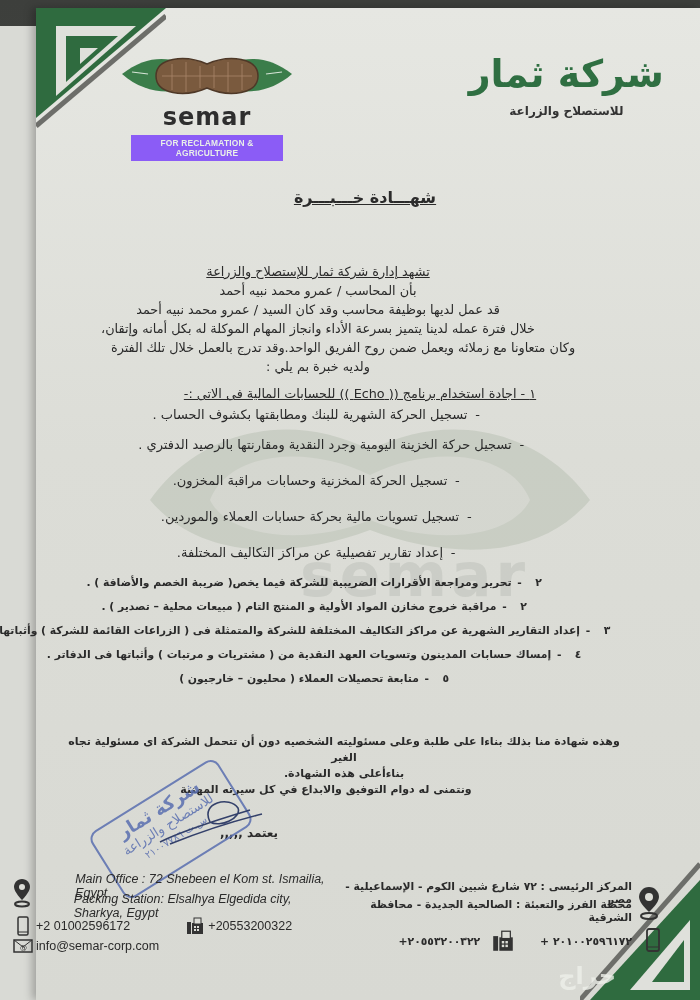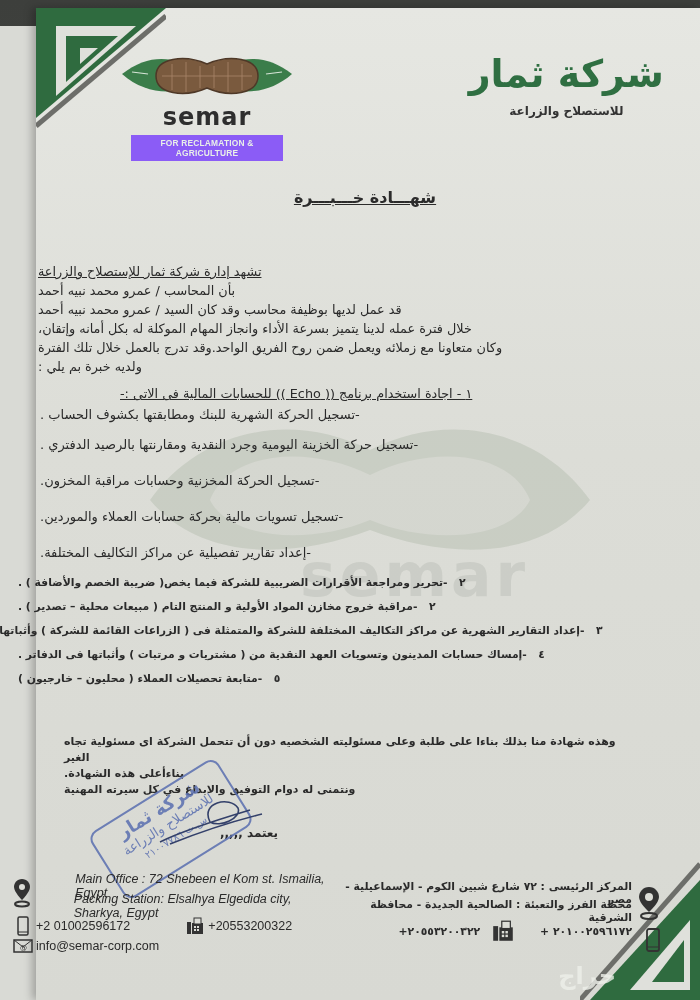--- a/index.html
+++ b/index.html
@@ -37,21 +37,21 @@
     .brand-ar { position: absolute; right: 36px; top: 50px; text-align: center; direction: rtl; }
     .brand-ar-name { font-family: "DejaVu Sans", sans-serif; font-weight: bold; font-size: 38px; color: #2f6f42; line-height: 48px; }
     .brand-ar-sub { font-family: "DejaVu Sans", sans-serif; font-weight: bold; font-size: 12px; color: #333; margin-top: 6px; }
 
     .title {
       position: absolute; top: 188px; left: 290px; width: 150px; text-align: center;
       direction: rtl; font-family: "DejaVu Sans", sans-serif; font-weight: bold;
       font-size: 16px; color: #2b2b2b; text-decoration: underline; letter-spacing: 3px;
     }
 
-    .body-rtl { position: absolute; direction: rtl; text-align: left; font-family: "DejaVu Sans", sans-serif; color: #2a2a2a; }
+    .body-rtl { position: absolute; direction: rtl; text-align: center; font-family: "DejaVu Sans", sans-serif; color: #2a2a2a; }
     .intro { right: 102px; top: 262px; width: 560px; font-size: 12.8px; line-height: 19px; }
     .intro .l1 { text-decoration: underline; }
 
     .sub-head { right: 100px; top: 386px; width: 480px; font-size: 12.8px; text-decoration: underline; }
     .bullets { right: 100px; top: 406px; width: 560px; font-size: 13px; }
     .bullets li { list-style: none; height: 36px; line-height: 18px; }
     .bullets li:first-child { height: 30px; }
     .bullets li .dash { display: inline-block; width: 20px; }
 
     .numbered { right: 82px; top: 574px; width: 600px; font-size: 10.8px; font-weight: bold; }
@@ -86,21 +86,21 @@
     .footer-en { position: absolute; left: 10px; top: 876px; width: 330px; font-family: "Liberation Sans", sans-serif; color: #2a2a2a; }
     .fe-row { display: flex; align-items: center; height: 20px; font-size: 12.5px; gap: 41px; }
     .fe-row .ico { width: 26px; display: flex; justify-content: center; color: #333; }
     .fe-row.two .col { display: flex; align-items: center; width: 150px; }
     .fe-row.two .col + .col { width: 180px; text-align: right; }
     .fe-it { font-style: italic; }
 
     .footer-ar { position: absolute; right: 68px; top: 884px; width: 300px; direction: rtl; text-align: right; font-family: "DejaVu Sans", sans-serif; color: #2a2a2a; }
     .fa-row { display: flex; align-items: center; height: 18px; font-size: 10.8px; font-weight: bold; }
     .fa-icon { position: absolute; right: -28px; top: 2px; }
-    .fa-phone-row { display: flex; align-items: center; font-size: 10.8px; font-weight: bold; direction: ltr; justify-content: flex-end; gap: 6px; }
+    .fa-phone-row { display: flex; align-items: center; margin-top: 10px; font-size: 10.8px; font-weight: bold; direction: ltr; justify-content: flex-end; gap: 6px; }
     .fa-mobile-icon { position: absolute; right: -28px; top: 44px; }
 
     .watermark-logo { position: absolute; right: 84px; bottom: 10px; font-family: "DejaVu Sans", sans-serif; font-weight: bold; font-size: 24px; color: #eef0ea; opacity: 0.8; }
   </style>
 </head>
 <body>
 
 <div class="backdrop"></div>
 <div class="sheet-under"></div>
 <div class="sheet"></div>

